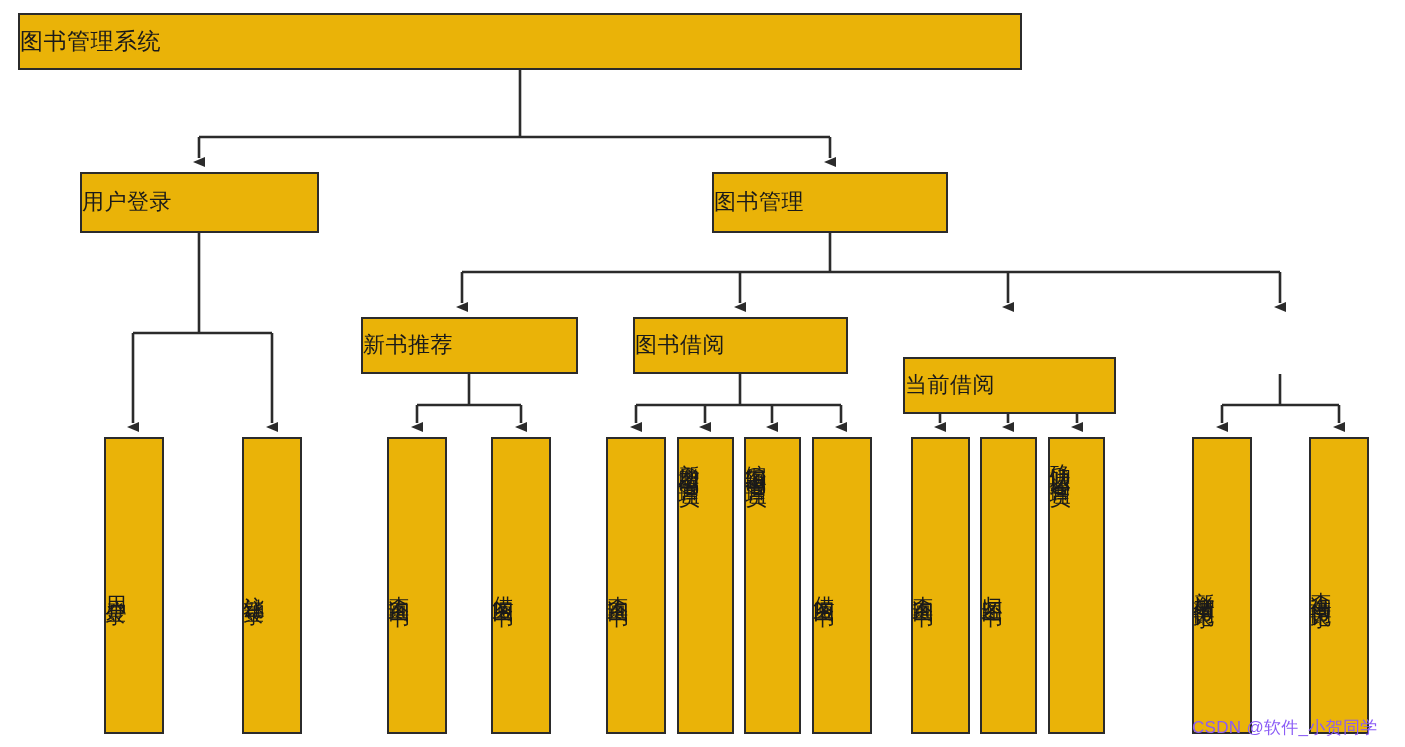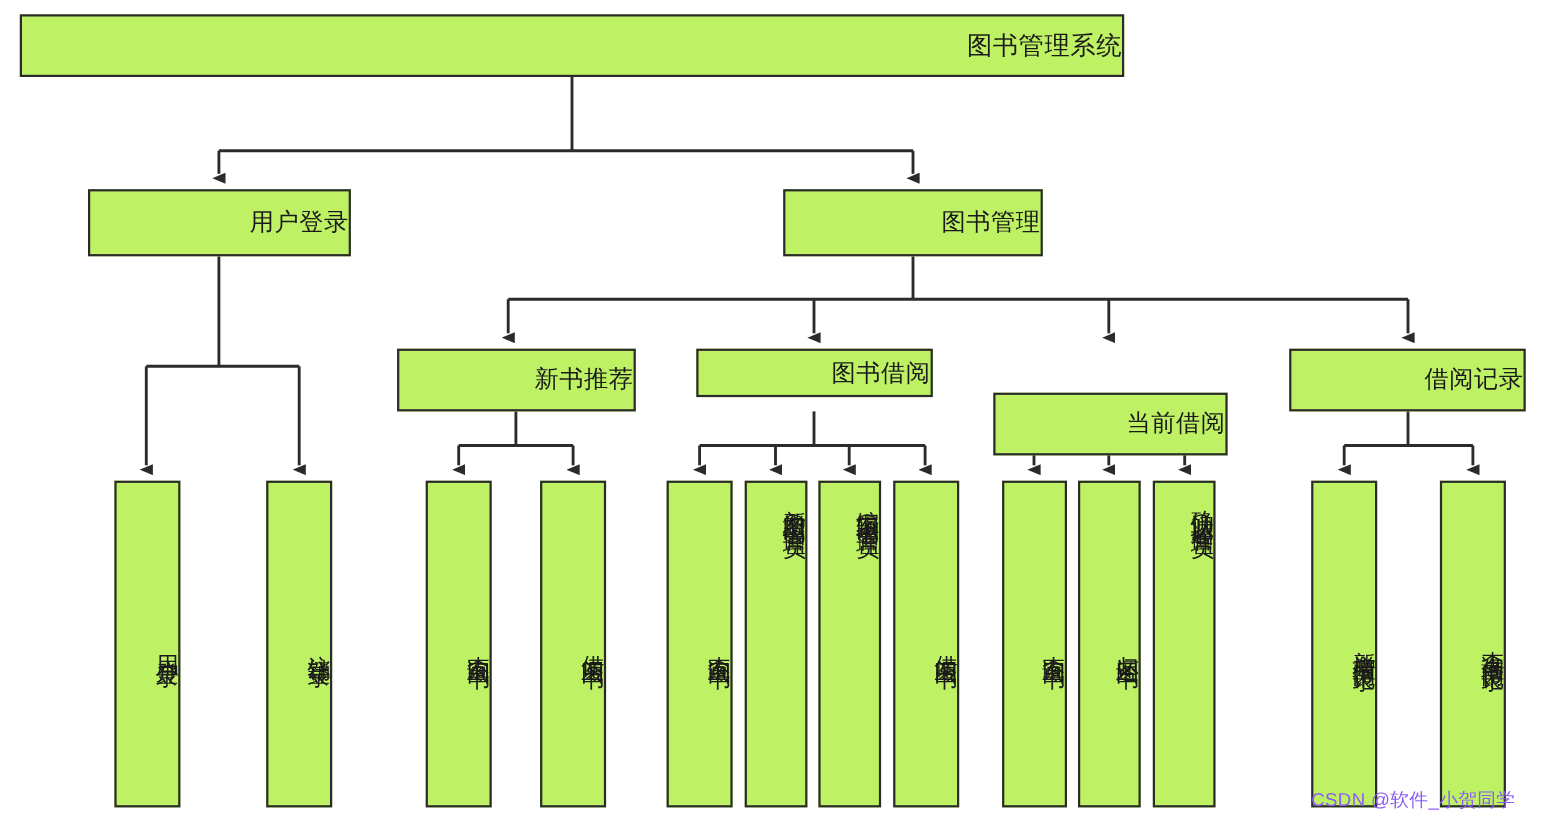--- a/index.html
+++ b/index.html
@@ -22,27 +22,26 @@
     position: absolute;
     left: 0;
     top: 0;
     width: 1405px;
     height: 747px;
     pointer-events: none;
   }
   .node {
     position: absolute;
     box-sizing: border-box;
-    background: #bef264;
+    background: #eab308;
     border: 2.5px solid #2b2b2b;
     display: flex;
     align-items: center;
-    justify-content: flex-end;
+    justify-content: flex-start;
     color: #1a1a1a;
-    padding-left: 20px;
   }
   .node-label {
     display: block;
     text-align: center;
     line-height: 1.12;
     letter-spacing: 0.5px;
   }
   
   .node.horizontal .node-label {
     writing-mode: horizontal-tb;
@@ -141,31 +140,28 @@
   </div>
 
   <div class="node horizontal" style="left:361px; top:317px; width:217px; height:57px;">
     <span class="node-label">新书推荐</span>
   </div>
 
   <div class="node horizontal" style="left:712px; top:172px; width:236px; height:61px;">
     <span class="node-label">图书管理</span>
   </div>
 
-  <div class="node horizontal" style="left:633px; top:317px; width:215px; height:44px;">
+  <div class="node horizontal" style="left:633px; top:317px; width:215px; height:57px;">
     <span class="node-label">图书借阅</span>
   </div>
 
   <div class="node horizontal" style="left:903px; top:317px; width:213px; height:57px;margin-top:40px;">
     <span class="node-label">当前借阅</span>
   </div>
 
-  <div class="node horizontal" style="left:1172px; top:317px; width:215px; height:57px;">
-    <span class="node-label">借阅记录</span>
-  </div>
 
   <div class="node vertical v-middle" style="left:104px; top:437px; width:60px; height:297px;">
     <span class="node-label">用户登录</span>
   </div>
 
   <div class="node vertical v-middle" style="left:242px; top:437px; width:60px; height:297px;">
     <span class="node-label">注销登录</span>
   </div>
 
   <div class="node vertical v-middle" style="left:387px; top:437px; width:60px; height:297px;">

